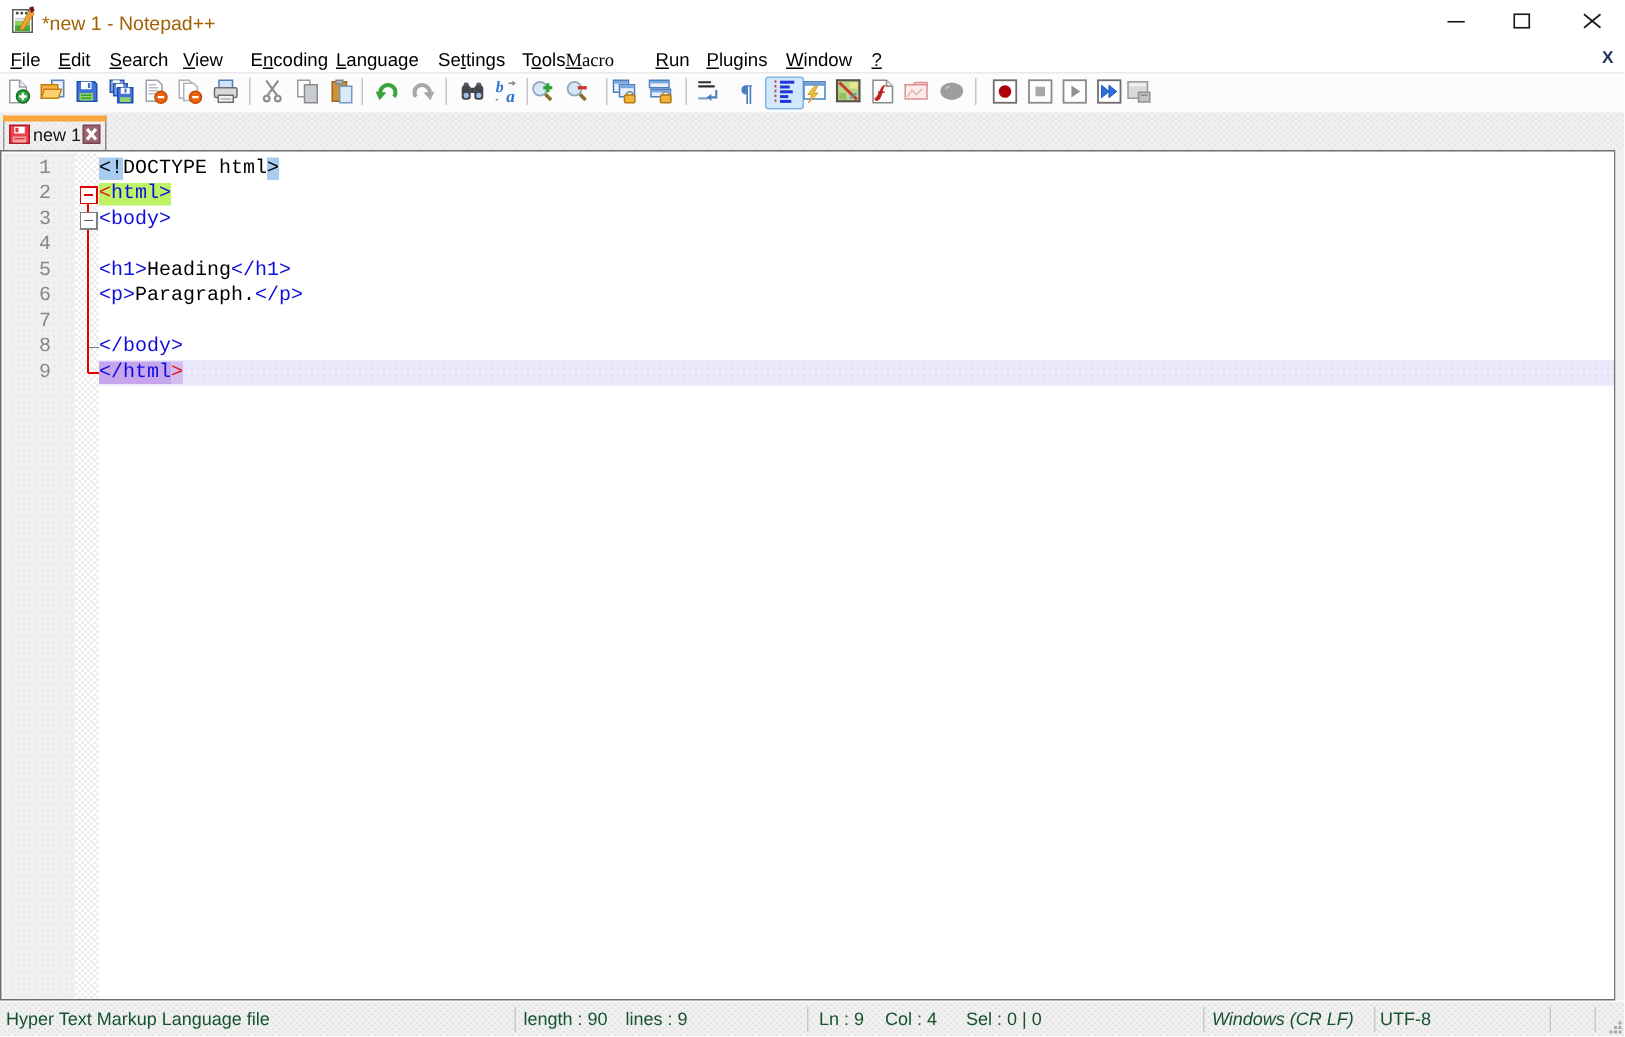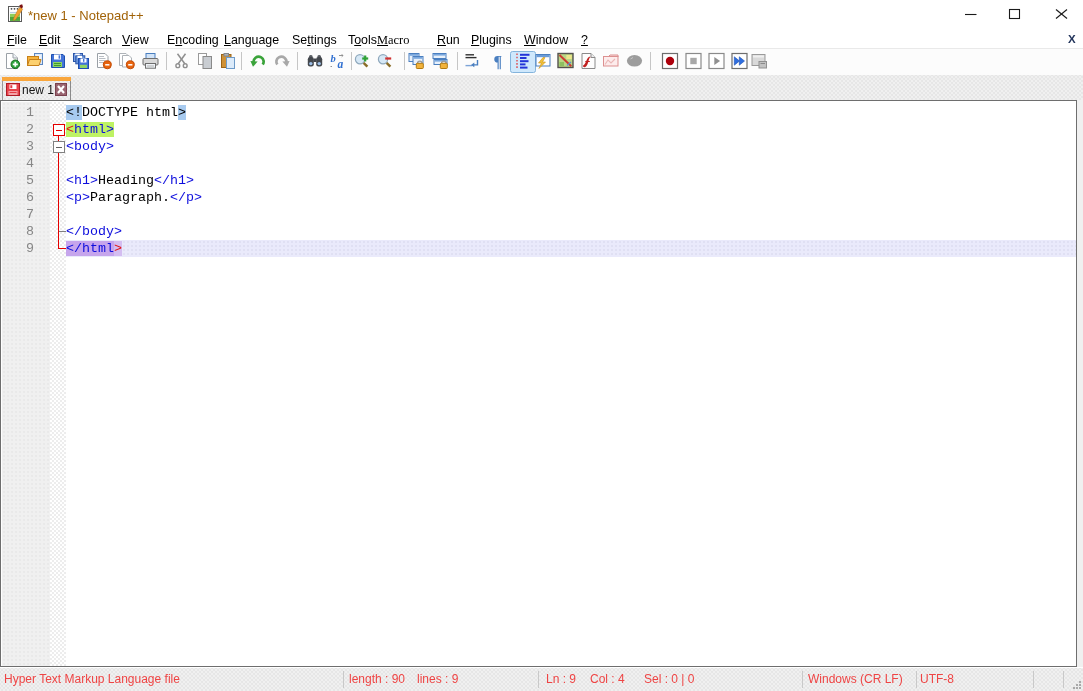--- a/index.html
+++ b/index.html
@@ -3,21 +3,21 @@
 <meta charset="utf-8">
 <style>
   html,body{margin:0;padding:0;}
   body{width:1083px;height:691px;position:relative;overflow:hidden;background:#ffffff;
        font-family:"Liberation Sans",sans-serif;}
   .abs{position:absolute;}
   .dotbg{background-color:#f0f0f0;
     background-image:radial-gradient(#e3e3e3 24%,rgba(0,0,0,0) 28%),radial-gradient(#e3e3e3 24%,rgba(0,0,0,0) 28%);
     background-size:4px 4px;background-position:0 0,2px 2px;}
   .menuitem{position:absolute;top:33px;font-size:12.4px;color:#000;}
-  .statustext{position:absolute;top:672px;font-size:12px;color:#ef4444;}
+  .statustext{position:absolute;top:672px;font-size:12px;color:#14532d;}
   .sep{position:absolute;top:52px;width:1px;height:18px;background:#c6c6c6;}
   .ssep{position:absolute;top:671px;width:1px;height:17px;background:#c9c9c9;}
   .mono{font-family:"Liberation Mono",monospace;font-size:13.3333px;line-height:17px;}
   .codeline{height:17px;white-space:pre;}
   .blue{color:#0d0ddd;}
   .red{color:#e21414;}
   .bold{font-weight:normal;color:#000;}
   .lnum{height:17px;text-align:right;color:#878787;white-space:pre;}
 </style>
 </head>
@@ -364,21 +364,21 @@
 
 <div class="abs" style="left:1077px;top:100px;width:6px;height:567px;background:#f0f0f0;"></div>
 
 <div class="abs dotbg" style="left:0;top:667.5px;width:1083px;height:23.5px;"></div>
 <span class="statustext" style="left:4px;">Hyper Text Markup Language file</span>
 <span class="statustext" style="left:349px;">length : 90</span>
 <span class="statustext" style="left:417px;">lines : 9</span>
 <span class="statustext" style="left:546px;">Ln : 9</span>
 <span class="statustext" style="left:590px;">Col : 4</span>
 <span class="statustext" style="left:644px;">Sel : 0 | 0</span>
-<span class="statustext" style="left:808px;">Windows (CR LF)</span>
+<span class="statustext" style="left:808px;font-style:italic;">Windows (CR LF)</span>
 <span class="statustext" style="left:920px;">UTF-8</span>
 <span class="statustext" style="left:1040px;margin-left:44px;">INS</span>
 <div class="ssep" style="left:343px;"></div>
 <div class="ssep" style="left:538px;"></div>
 <div class="ssep" style="left:802px;"></div>
 <div class="ssep" style="left:916px;"></div>
 <div class="ssep" style="left:1033px;"></div>
 <div class="ssep" style="left:1063px;"></div>
 <svg class="abs" style="left:1070px;top:679px;" width="13" height="12" xmlns="http://www.w3.org/2000/svg">
   <g fill="#a9a9a9">

